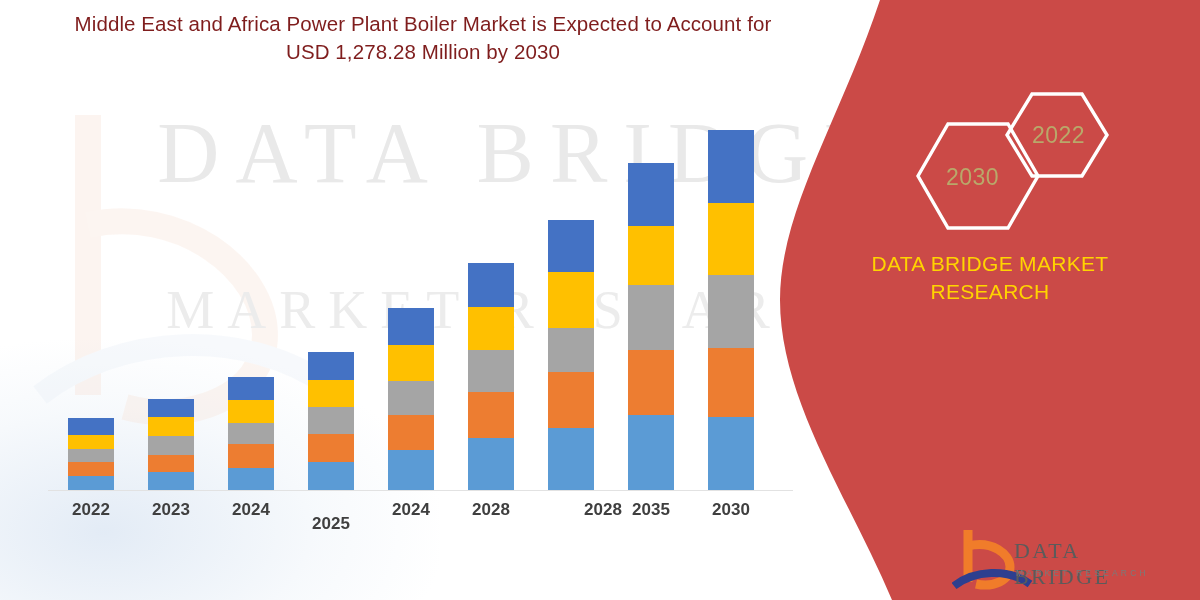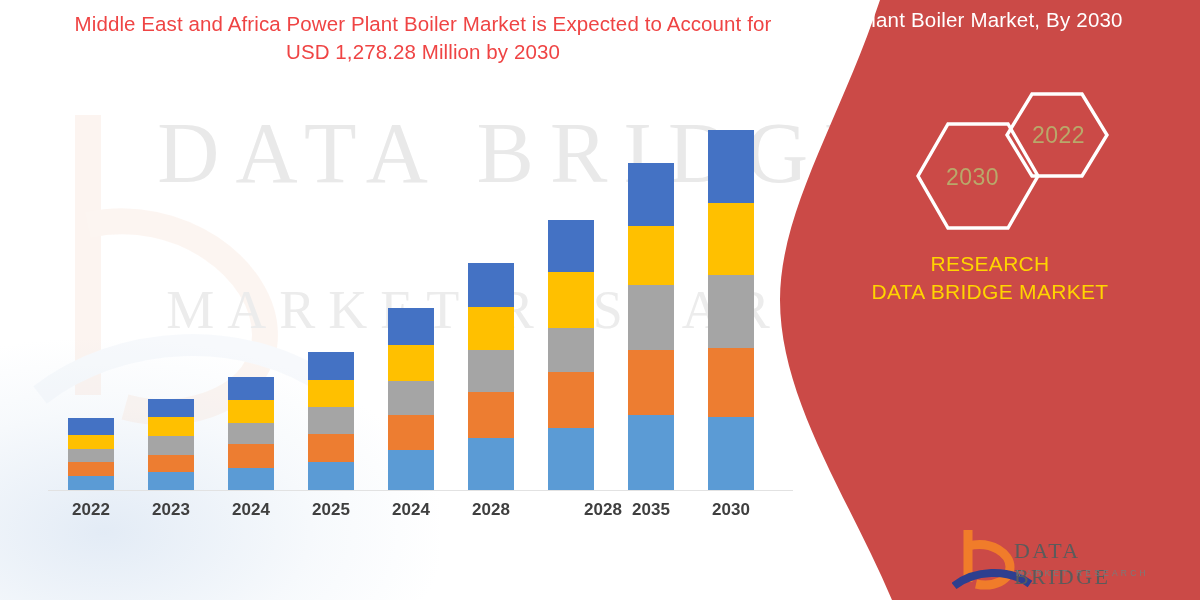--- a/index.html
+++ b/index.html
@@ -31,21 +31,21 @@
   .text-watermark {
     position:absolute; left:155px; top:108px; width:740px;
     text-align:center; pointer-events:none; user-select:none;
     color:#e9e9e9; font-family:"Liberation Serif", serif;
   }
   .text-watermark .wm1 { font-size:86px; letter-spacing:16px; line-height:1.05; white-space:nowrap; }
   .text-watermark .wm2 { font-size:54px; letter-spacing:13px; line-height:1.2; margin-top:80px; white-space:nowrap; color:#ececec;}
 
   .chart-title {
     position:absolute; left:58px; top:10px; width:730px;
-    text-align:center; color:#ef4444;
+    text-align:center; color:#7f1d1d;
     font-size:20.5px; line-height:1.38; font-weight:400;
     letter-spacing:.1px;
   }
 
   
   .plot { position:absolute; left:0; top:0; width:900px; height:600px; }
   .axis-line { position:absolute; left:48px; top:490px; width:745px; height:1px; background:#e2e2e2; }
 
   .bar { position:absolute; width:46px; bottom:110px; }
   .seg { width:100%; display:block; }
@@ -189,53 +189,52 @@
             <span class="seg" title="Israel 2030" style="height: 72px; background: rgb(255, 192, 0);"></span>
             <span class="seg" title="Egypt 2030" style="height: 73px; background: rgb(165, 165, 165);"></span>
             <span class="seg" title="U.A.E 2030" style="height: 69px; background: rgb(237, 125, 49);"></span>
             <span class="seg" title="Saudi Arabia 2030" style="height: 73px; background: rgb(91, 155, 213);"></span>
           </div>
         </div>
       <div id="ticks">
           <div class="tick" style="left: 46px;">2022</div>
           <div class="tick" style="left: 126px;">2023</div>
           <div class="tick" style="left: 206px;">2024</div>
-          <div class="tick" style="left: 286px;">2025</div>
+          <div class="tick" style="left: 286px; margin-top: 14px;">2025</div>
           <div class="tick" style="left: 366px;">2024</div>
           <div class="tick" style="left: 446px;">2028</div>
           <div class="tick" style="left: 558px;">2028</div>
           <div class="tick" style="left: 606px;">2035</div>
           <div class="tick" style="left: 686px;">2030</div>
         </div>
     </div>
 
   </div>
 
   <div class="right-panel">
     <svg class="shape" viewBox="0 0 420 600" preserveAspectRatio="none">
       <path d="M100 0 C60 120, 0 210, 0 300 C0 400, 70 500, 112 600 L420 600 L420 0 Z" fill="#cb4a47"></path>
     </svg>
 
 
-    <div class="right-title">Plant Boiler Market, By 2030</div>
 
     <div class="hex-wrap">
       <svg viewBox="0 0 260 150" width="260" height="150">
 
         <polygon points="156,12 206,12 231,53 206,94 156,94 131,53" fill="none" stroke="#ffffff" stroke-width="3.4"></polygon>
 
         <polygon points="72,42 132,42 162,94 132,146 72,146 42,94" fill="none" stroke="#ffffff" stroke-width="3.4"></polygon>
       </svg>
       <div class="hex-label" style="left:156px; top:40px;">2022</div>
       <div class="hex-label" style="left:70px; top:82px;">2030</div>
     </div>
 
     <div class="brand">
+      <div>DATA BRIDGE MARKET</div>
       <div>RESEARCH</div>
-      <div>DATA BRIDGE MARKET</div>
     </div>
 
     <div class="dbmr-logo">
       <svg viewBox="0 0 230 74" width="230" height="74">
         <path d="M16 6 L16 58" stroke="#f07c2a" stroke-width="9" fill="none"></path>
         <path d="M16 22 C40 16, 58 30, 58 43 C58 56, 42 64, 24 60" stroke="#f07c2a" stroke-width="9" fill="none"></path>
         <path d="M2 62 C22 46, 56 44, 78 60" stroke="#2e3f8f" stroke-width="8" fill="none"></path>
       </svg>
       <div class="lg-text">DATA BRIDGE</div>
       <div class="lg-sub">MARKET RESEARCH</div>

